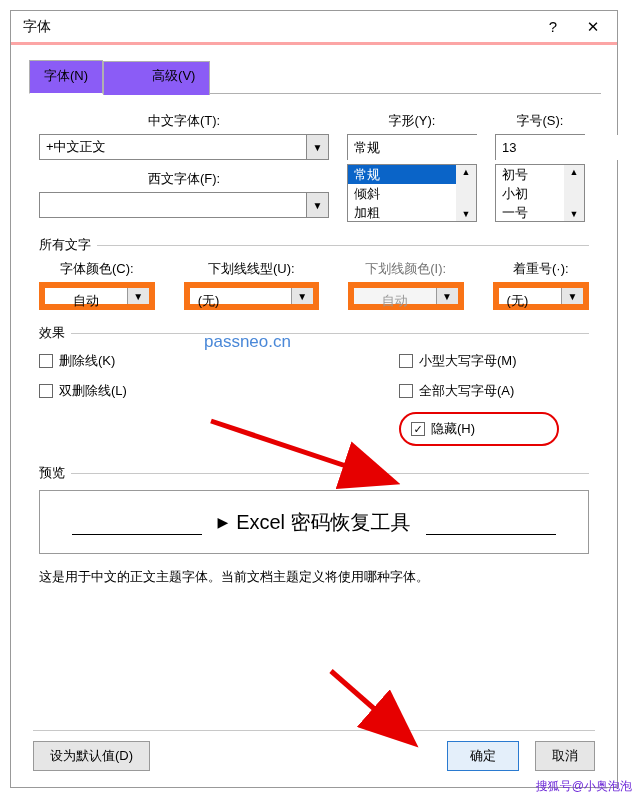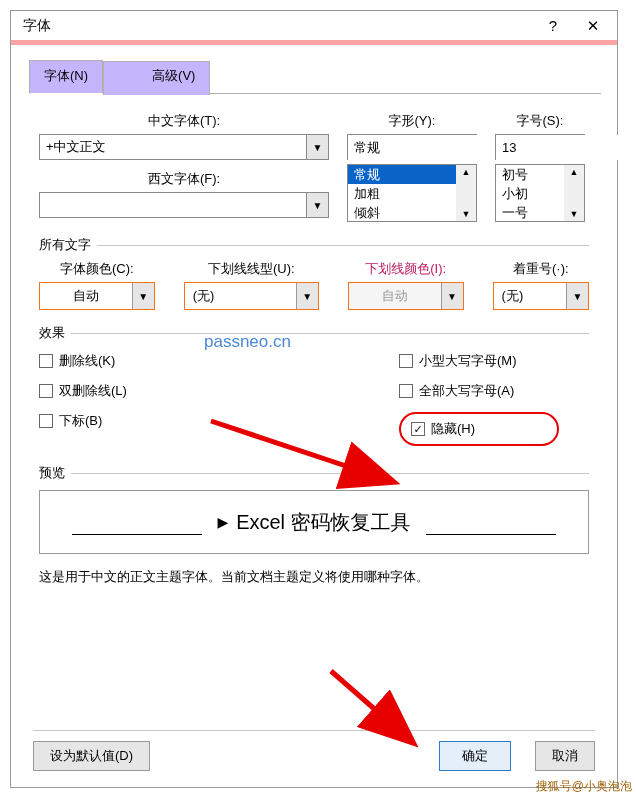--- a/index.html
+++ b/index.html
@@ -18,35 +18,35 @@
   width: 608px;
   height: 778px;
   background: #fff;
   position: relative;
 }
 .titlebar {
   display: flex;
   align-items: center;
   height: 34px;
   padding: 0 4px 0 12px;
-  border-bottom: 5px solid #fca5a5;
+  border-bottom: 3px solid #fca5a5;
 }
 .titlebar .title { flex: 1; font-size: 14px; }
 .titlebar .btn { width: 40px; height: 30px; display: flex; align-items: center; justify-content: center; font-size: 15px; cursor: pointer; }
 .tabs {
   margin: 14px 0 0 18px;
   display: flex;
   border-bottom: 1px solid #b0b0b0;
   width: 572px;
   position: relative;
 }
 .tab {
   padding: 6px 14px 8px 14px;
   border: 1px solid #b0b0b0;
-  background: #c4b5fd;
+  background: #8b5cf6;
   position: relative;
   top: 1px;
   cursor: pointer;
 }
 .tab.active { border-bottom: 1px solid #fff; }
 .tab.inactive { border-bottom: none; top: 2px; padding-top: 5px; padding-bottom: 7px; padding-left: 48px; }
 .body { padding: 18px 28px 0 28px; position: relative; }
 .row1 { display: flex; gap: 18px; }
 .col-cn { width: 290px; }
 .col-style { width: 130px; }
@@ -95,21 +95,21 @@
   cursor: pointer;
 }
 .listbox .scroll span { padding: 2px 0; }
 .section-head { margin-top: 14px; display: flex; align-items: center; }
 .section-head .label { margin-right: 6px; }
 .section-head .line { flex: 1; border-top: 1px solid #c8c8c8; }
 .row-alltext { display: flex; gap: 29px; margin-top: 6px; }
 .selcol { }
 .selcol .sel {
   display: flex;
-  border: 1px solid #f97316;
+  border: 6px solid #f97316;
   height: 28px;
   margin-top: 4px;
 }
 .selcol .sel .val { flex: 1; text-align: center; line-height: 26px; }
 .selcol .sel .arrow { width: 22px; border-left: 1px solid #999; background: #e6e6e6; display: flex; align-items: center; justify-content: center; font-size: 10px; cursor: pointer; }
 .selcol .sel.disabled { background: #f5f5f5; }
 .selcol .sel.disabled .val { color: #999; }
 .effects { display: flex; margin-top: 10px; position: relative; }
 .effcol { display: flex; flex-direction: column; gap: 12px; }
 .effcol.left { width: 300px; }
@@ -152,41 +152,41 @@
 .preview-box .underline-bar { position: absolute; bottom: 18px; height: 1px; background: #000; }
 .bar-left { left: 32px; width: 130px; }
 .bar-right { right: 32px; width: 130px; }
 .desc { margin-top: 14px; font-size: 13px; }
 .footer {
   position: absolute;
   bottom: 16px;
   left: 0; right: 0;
   padding: 0 22px;
   display: flex;
-  gap: 24px;
+  gap: 16px;
 }
 .footer .spacer { flex: 1; }
 .btn-ft {
   border: 1px solid #999;
   background: #e6e6e6;
   padding: 5px 16px;
   cursor: pointer;
   font-size: 13px;
 }
 .btn-ok { border: 1px solid #2a7ad0; background: #e4effa; padding: 5px 22px; }
 .divider { position: absolute; left: 22px; right: 22px; bottom: 56px; border-top: 1px solid #c8c8c8; }
 .arrow-svg { position: absolute; pointer-events: none; }
 .credit {
   position: absolute;
   right: 4px;
   bottom: 2px;
   font-size: 12px;
-  color: #a16207;
-}
-.disabled-lbl { color: #be185d; }
+  color: #6d28d9;
+}
+.disabled-lbl { color: #737373; }
 </style>
 </head>
 <body>
 
 <div class="dialog">
 
   <div class="titlebar">
     <div class="title">字体</div>
     <div class="btn">?</div>
     <div class="btn">✕</div>
@@ -214,22 +214,22 @@
       </div>
 
       <div class="col-style">
         <div class="lbl">字形(Y):</div>
         <div class="combo" style="border-bottom:none">
           <input value="常规" style="">
         </div>
         <div class="listbox">
           <div class="items">
             <div class="item selected">常规</div>
+            <div class="item">倾斜</div>
             <div class="item">加粗</div>
-            <div class="item">倾斜</div>
           </div>
           <div class="scroll">
               <span>▲</span>
               <span>▼</span>
             </div>
         </div>
       </div>
 
       <div class="col-size">
         <div class="lbl">字号(S):</div>
@@ -294,24 +294,20 @@
     <div class="effects">
       <div class="watermark">passneo.cn</div>
       <div class="effcol left">
         <div class="chk">
             <div class="chkbox"></div>
             <span>删除线(K)</span>
           </div>
         <div class="chk">
             <div class="chkbox"></div>
             <span>双删除线(L)</span>
-          </div>
-        <div class="chk">
-            <div class="chkbox"></div>
-            <span>下标(B)</span>
           </div>
       </div>
       <div class="effcol" style="margin-left:60px">
         <div class="chk">
             <div class="chkbox"></div>
             <span>小型大写字母(M)</span>
           </div>
         <div class="chk">
             <div class="chkbox"></div>
             <span>全部大写字母(A)</span>

